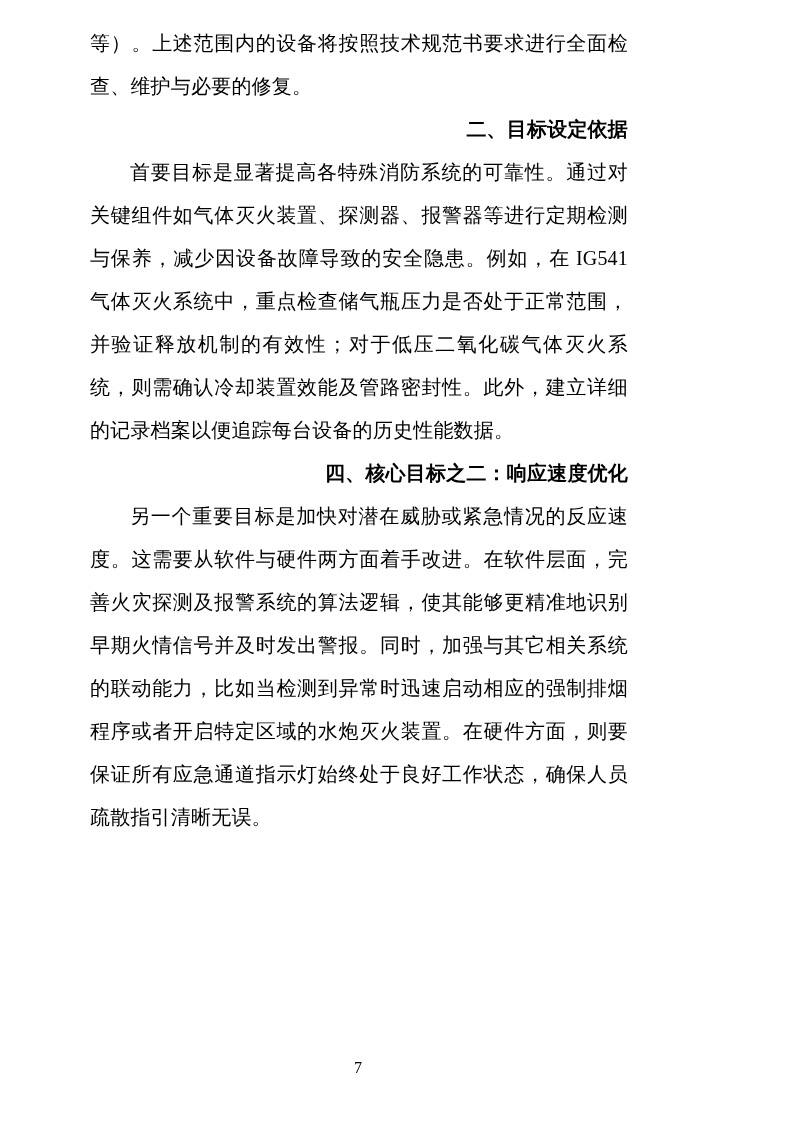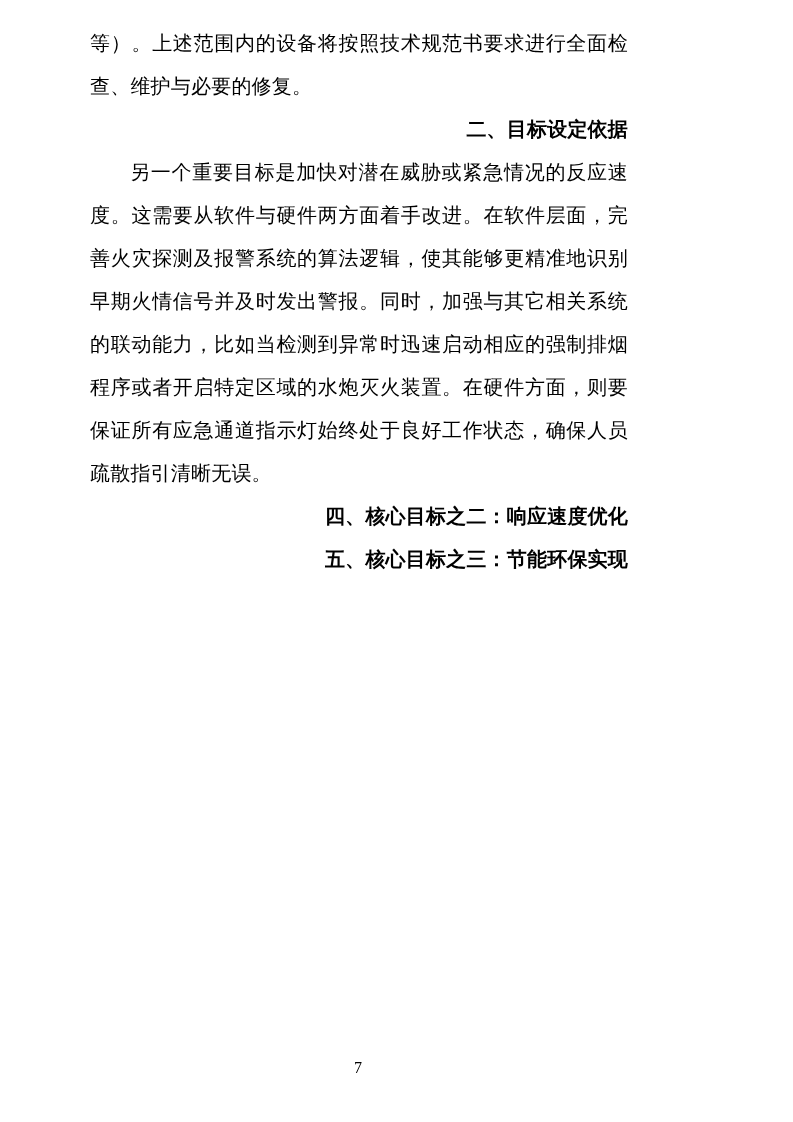--- a/index.html
+++ b/index.html
@@ -51,24 +51,24 @@
 <body>
 
 <div class="page">
 
   <p class="block para continuation">等）。上述范围内的设备将按照技术规范书要求进行全面检查、维护与必要的修复。</p>
 
   <p class="block heading">二、目标设定依据</p>
 
 
 
+  <p class="block para">首要目标是显著提高各特殊消防系统的可靠性。通过对关键组件如气体灭火装置、探测器、报警器等进行定期检测与保养，减少因设备故障导致的安全隐患。例如，在 IG541 气体灭火系统中，重点检查储气瓶压力是否处于正常范围，并验证释放机制的有效性；对于低压二氧化碳气体灭火系统，则需确认冷却装置效能及管路密封性。此外，建立详细的记录档案以便追踪每台设备的历史性能数据。</p>
+
+  <p class="block heading">四、核心目标之二：响应速度优化</p>
 
   <p class="block para">另一个重要目标是加快对潜在威胁或紧急情况的反应速度。这需要从软件与硬件两方面着手改进。在软件层面，完善火灾探测及报警系统的算法逻辑，使其能够更精准地识别早期火情信号并及时发出警报。同时，加强与其它相关系统的联动能力，比如当检测到异常时迅速启动相应的强制排烟程序或者开启特定区域的水炮灭火装置。在硬件方面，则要保证所有应急通道指示灯始终处于良好工作状态，确保人员疏散指引清晰无误。</p>
 
-  <p class="block heading">四、核心目标之二：响应速度优化</p>
-
-  <p class="block heading">五、核心目标之三：节能环保实现</p>
 
   <div class="footer">
     <span>7</span>
   </div>
 
 </div>
 
 </body></html>

